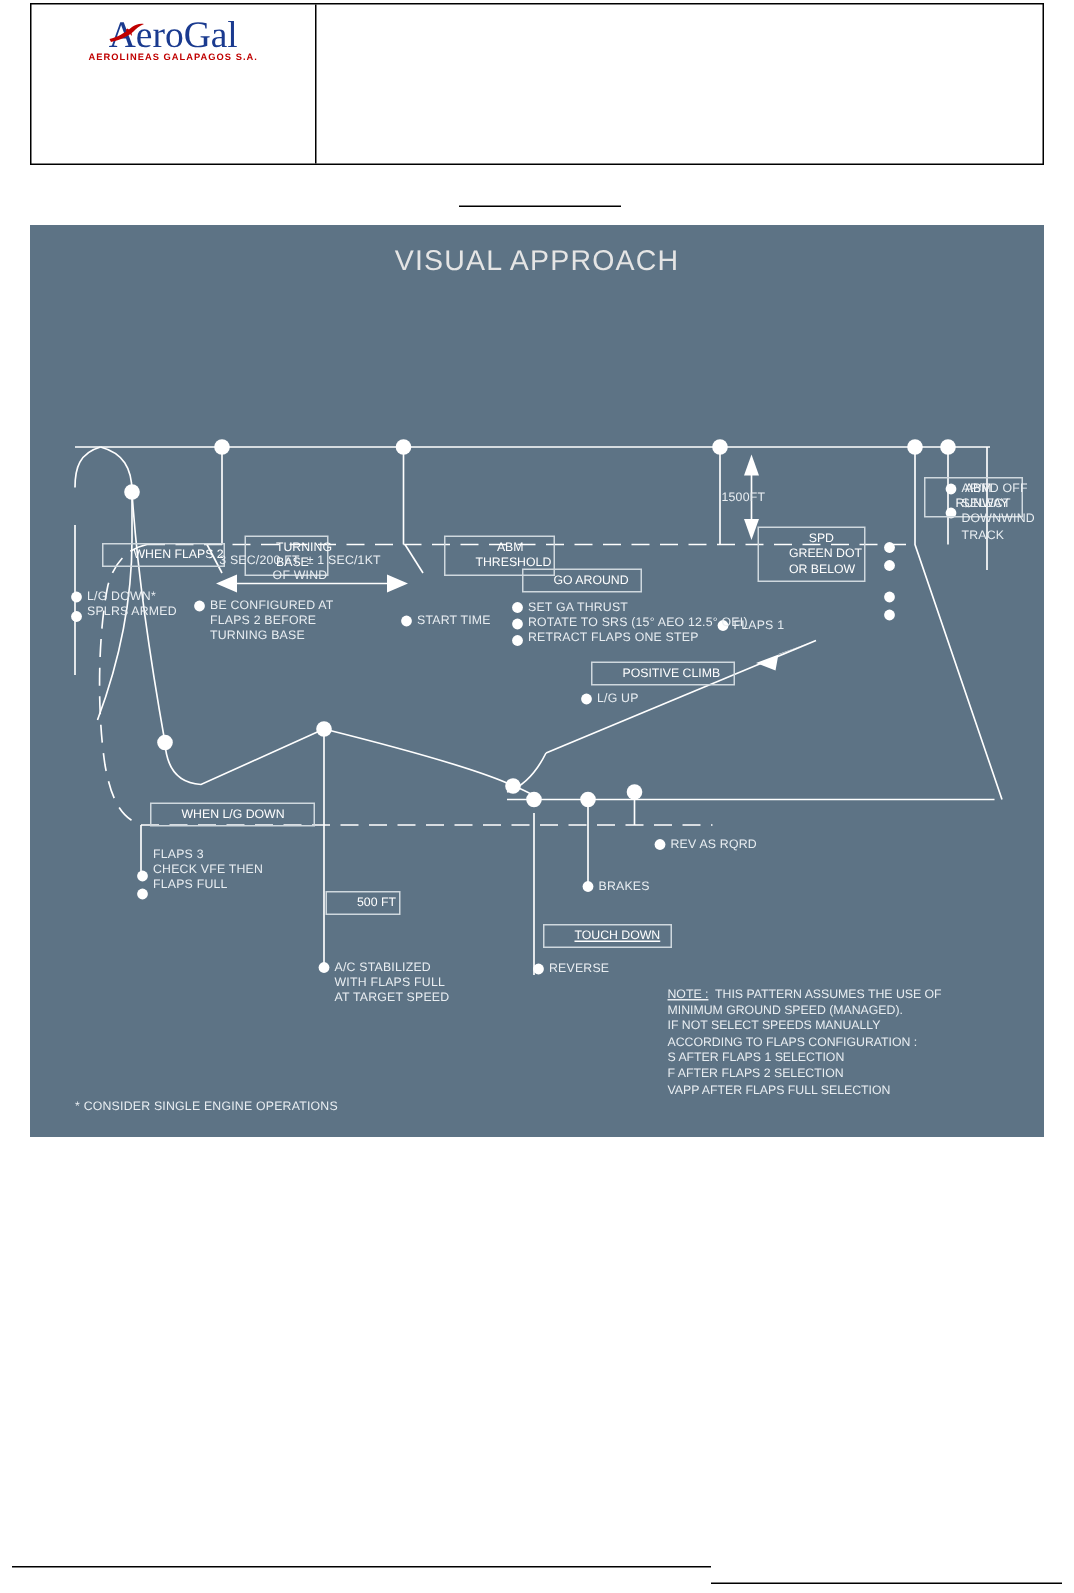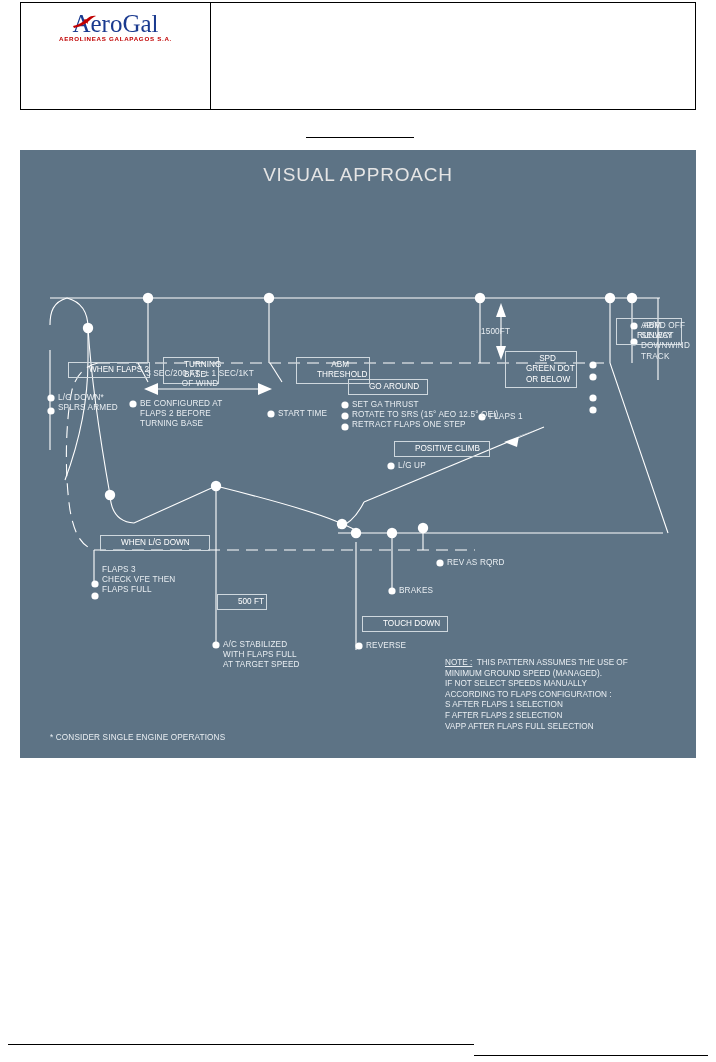--- a/index.html
+++ b/index.html
@@ -184,21 +184,21 @@
 THRESHOLD</div>
   <div class="box" style="left:461px;top:201px;width:72px;">SPD
 GREEN DOT
 OR BELOW</div>
   <div class="box" style="left:572px;top:168px;width:66px;">ABM
 RUNWAY</div>
   <div class="box" style="left:304px;top:229px;width:80px;">GO AROUND</div>
   <div class="box" style="left:350px;top:291px;width:96px;">POSITIVE CLIMB</div>
   <div class="box" style="left:56px;top:385px;width:110px;">WHEN L/G DOWN</div>
   <div class="box" style="left:173px;top:444px;width:50px;">500 FT</div>
-  <div class="box" style="left:318px;top:466px;width:86px;">TOUCH DOWN</div>
+  <div class="box" style="left:318px;top:466px;width:86px;text-decoration:underline;">TOUCH DOWN</div>
 
   <div class="lbl" style="left:38px;top:243px;">L/G DOWN*
 SPLRS ARMED</div>
   <div class="lbl" style="left:120px;top:249px;">BE CONFIGURED AT
 FLAPS 2 BEFORE
 TURNING BASE</div>
   <div class="lbl" style="left:258px;top:259px;text-align:right;">START TIME</div>
   <div class="lbl" style="left:469px;top:262px;">FLAPS 1</div>
   <div class="lbl" style="left:621px;top:171px;">AP/FD OFF
 SELECT

